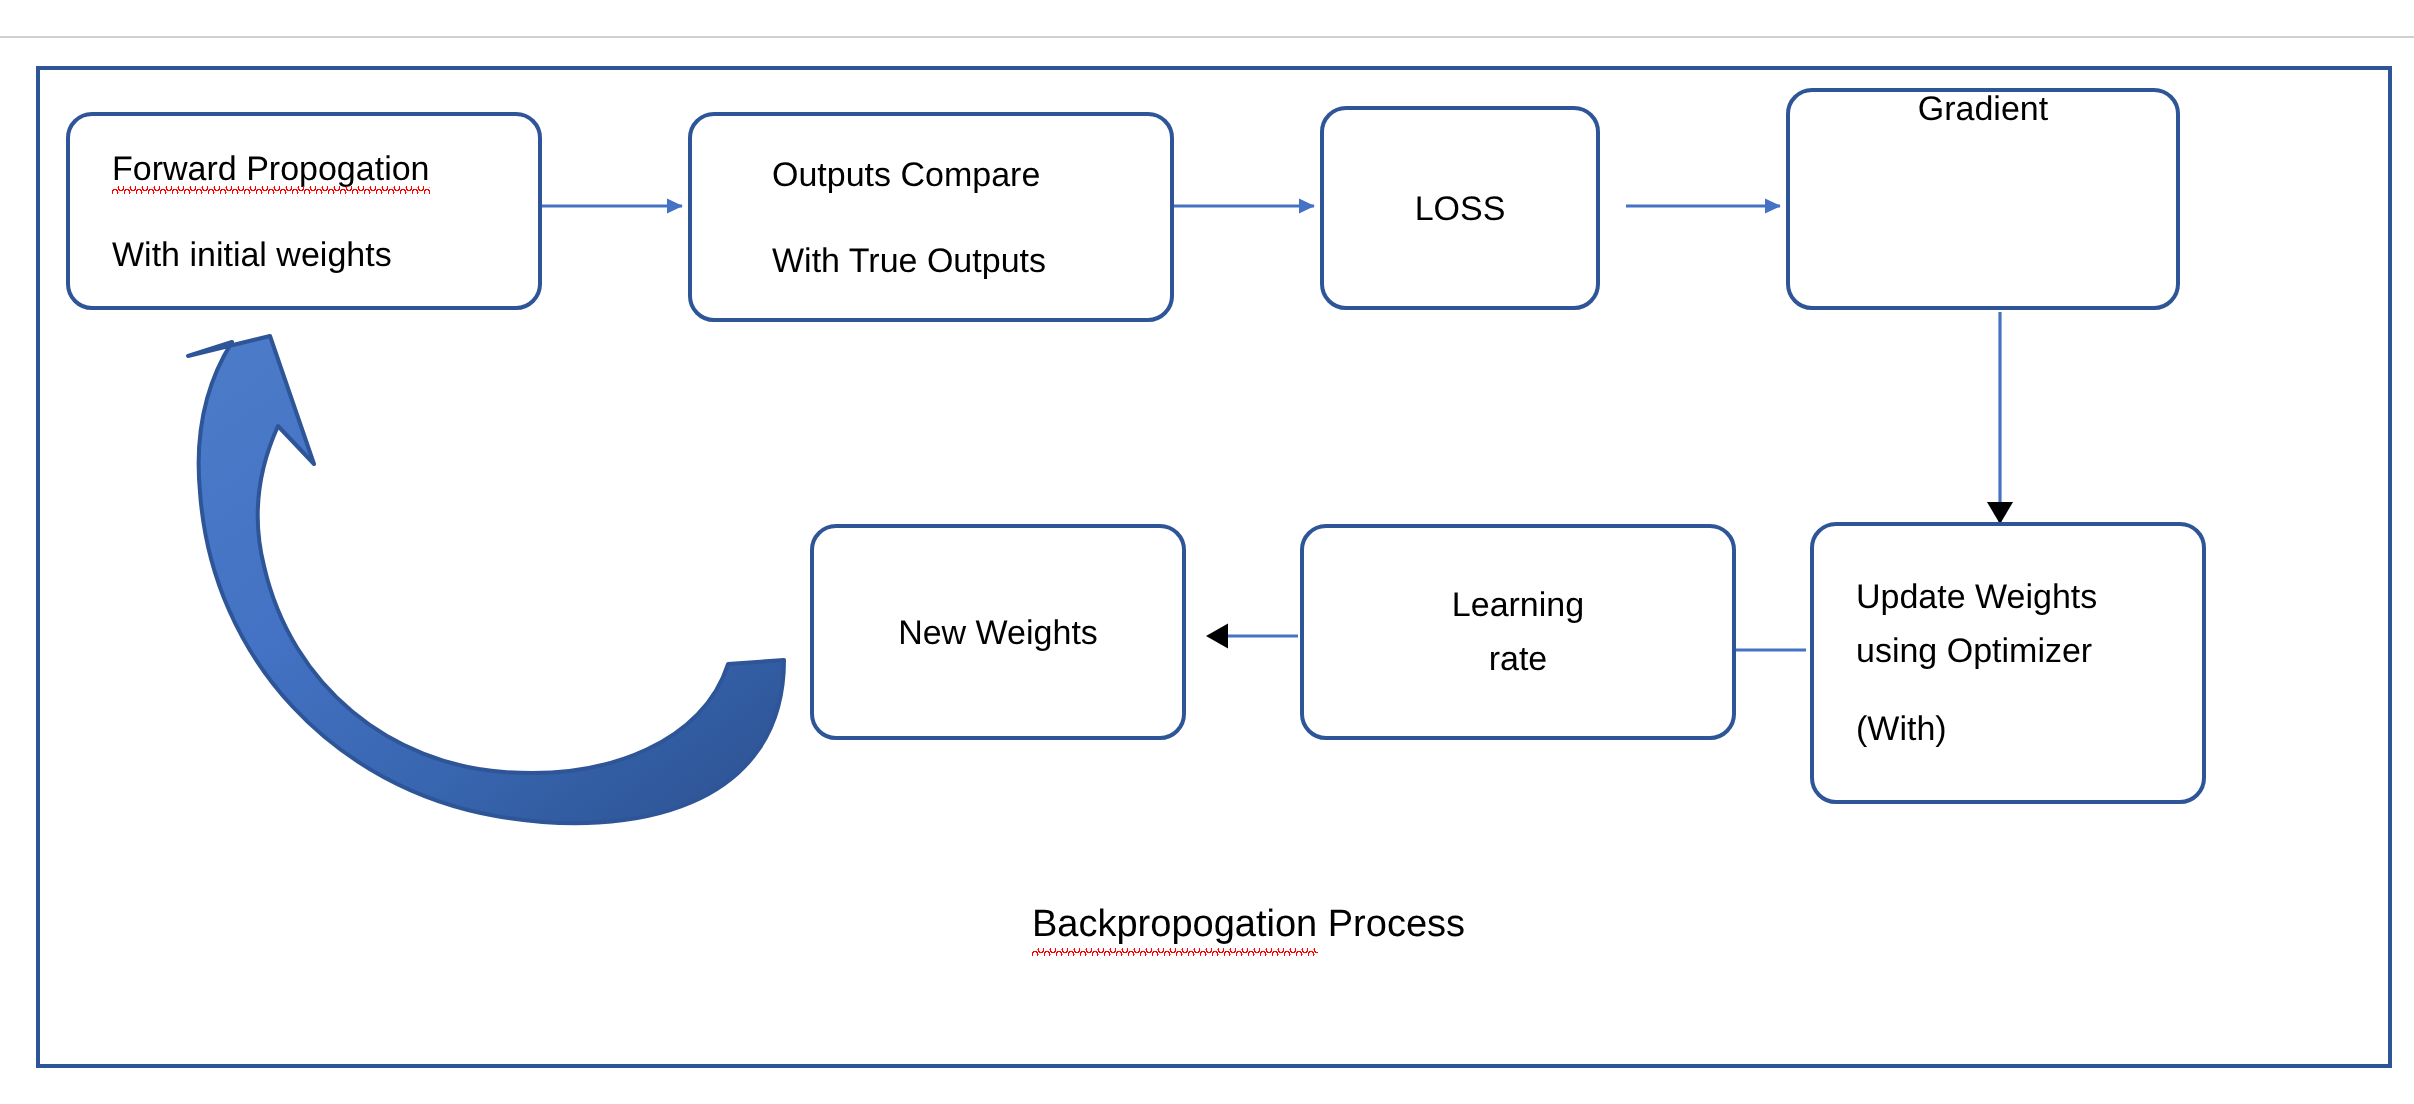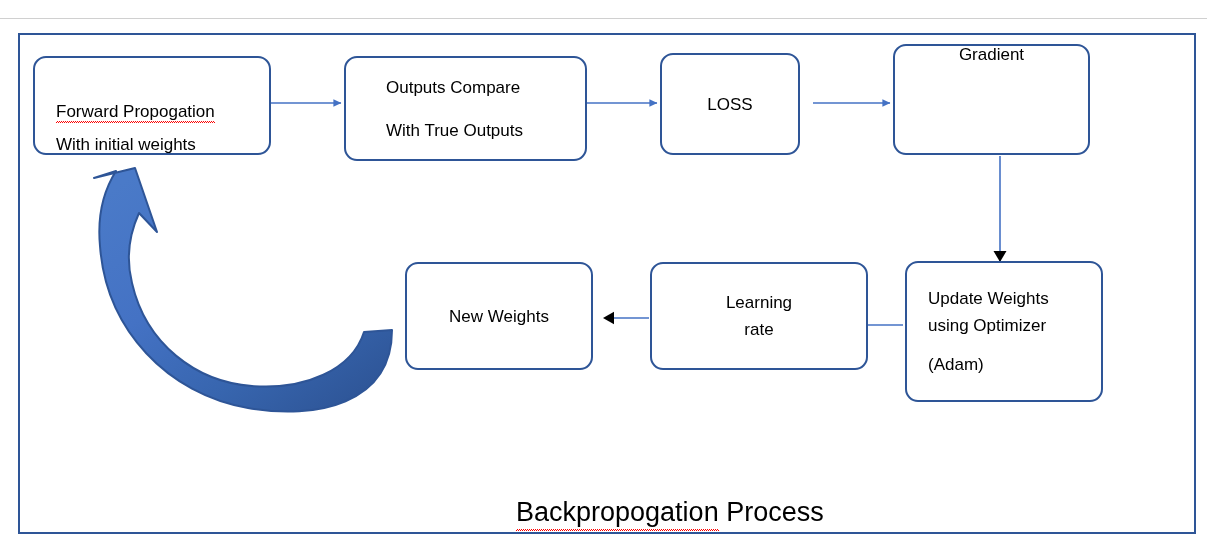--- a/index.html
+++ b/index.html
@@ -72,41 +72,40 @@
 
   
   .gap-lg { height: 26px; }
   .gap-md { height: 22px; }
   .gap-sm { height: 10px; }
 
   
   .squiggle {
     position: relative;
     display: inline-block;
-    margin-top: 45px;
   }
   .squiggle::after {
     content: "";
     position: absolute;
     left: 0;
     right: 0;
     bottom: -4px;
     height: 4px;
     background-image:
       radial-gradient(circle at 1.5px 3.2px, rgba(0,0,0,0) 1.1px, #ff0000 1.2px, #ff0000 1.7px, rgba(0,0,0,0) 1.8px),
       radial-gradient(circle at 4.5px 0.8px, rgba(0,0,0,0) 1.1px, #ff0000 1.2px, #ff0000 1.7px, rgba(0,0,0,0) 1.8px);
     background-size: 6px 4px;
     background-repeat: repeat-x;
     pointer-events: none;
   }
 
   
   .caption {
     position: absolute;
-    font-size: 27px;
+    font-size: 19px;
     color: #000000;
     white-space: nowrap;
   }
 
   
   .connectors {
     position: absolute;
     left: 0;
     top: 0;
     width: 1207px;
@@ -188,21 +187,21 @@
 
   <div class="node center-text" style="left:893px; top:44px; width:197px; height:111px; justify-content:flex-start; ">
     <span class="line">Gradient</span>
   </div>
 
   <div class="node left-text" style="left:905px; top:261px; width:198px; height:141px;">
     <span class="line">Update Weights</span>
     <span class="gap-sm"></span>
     <span class="line">using Optimizer</span>
     <span class="gap-md"></span>
-    <span class="line">(Adam)</span>
+    <span class="line">(With)</span>
   </div>
 
   <div class="node center-text" style="left:650px; top:262px; width:218px; height:108px;">
     <span class="line">Learning</span>
     <span class="gap-sm"></span>
     <span class="line">rate</span>
   </div>
 
   <div class="node center-text" style="left:405px; top:262px; width:188px; height:108px;">
     <span class="line">New Weights</span>

